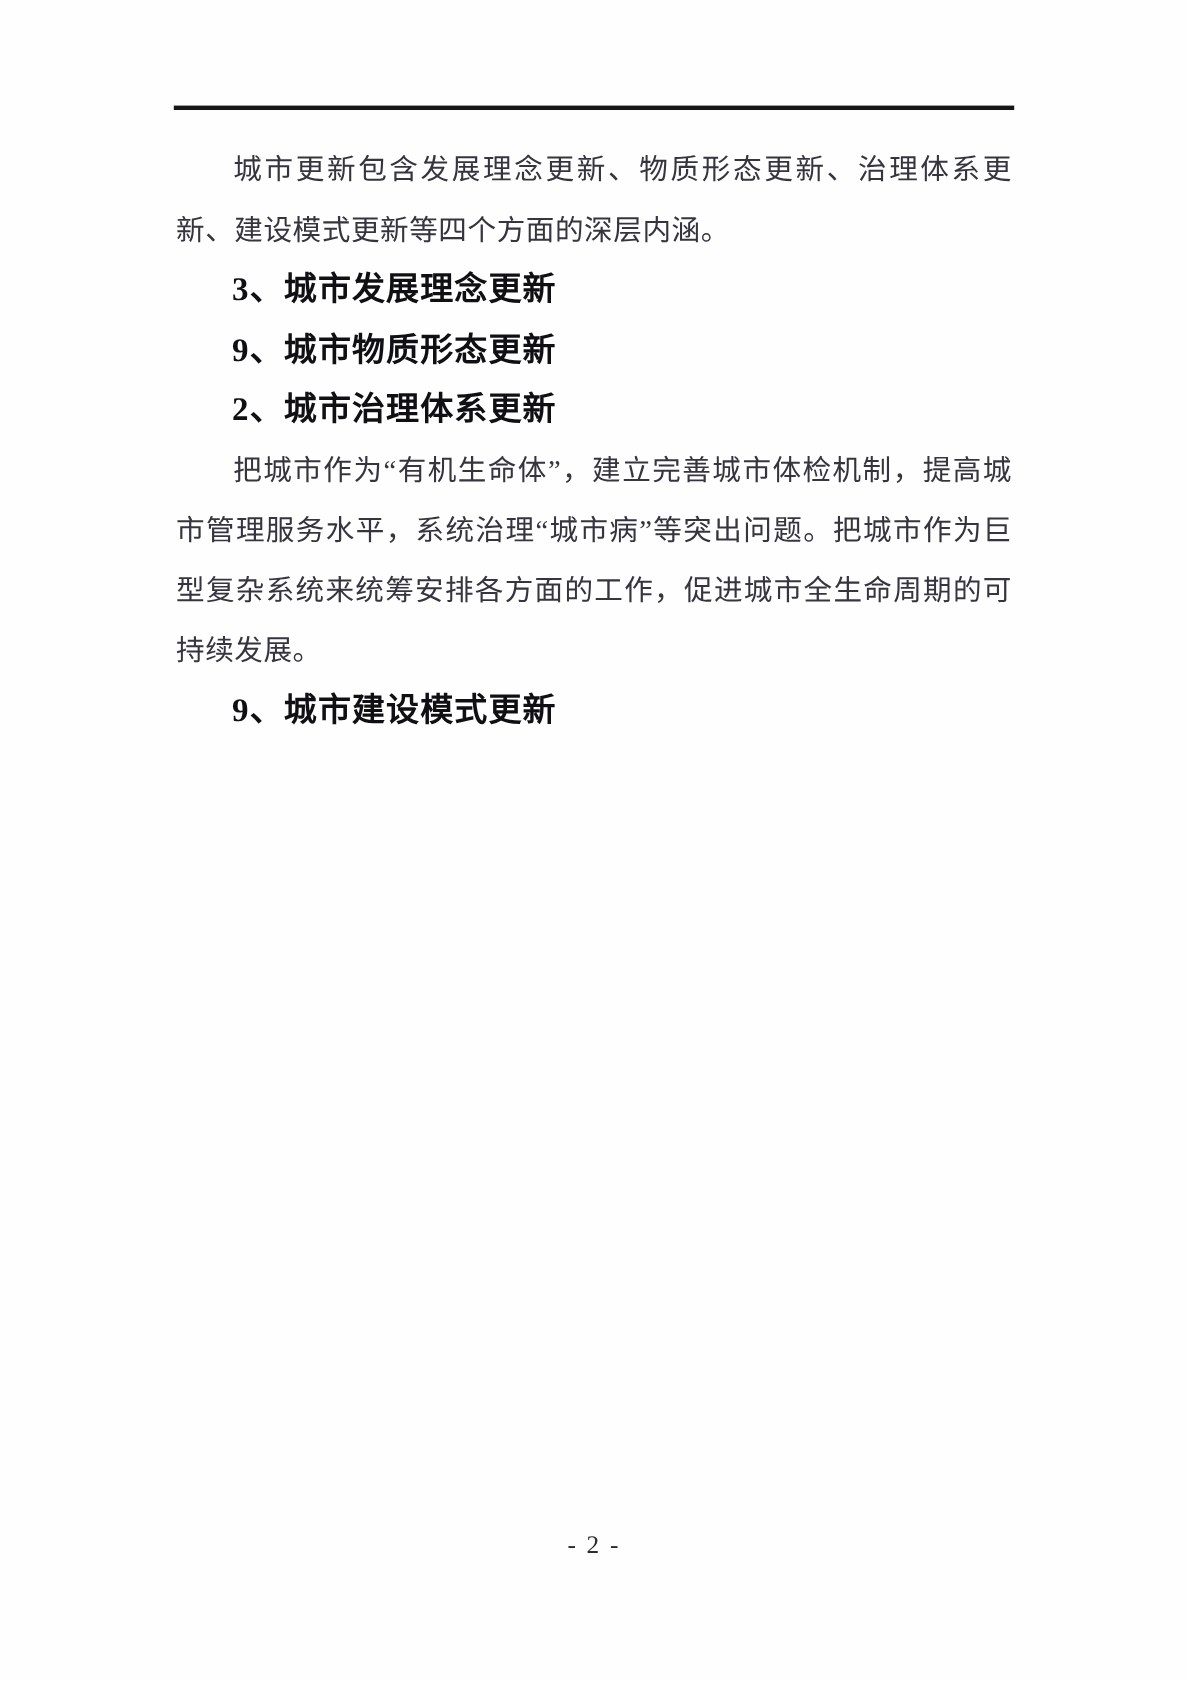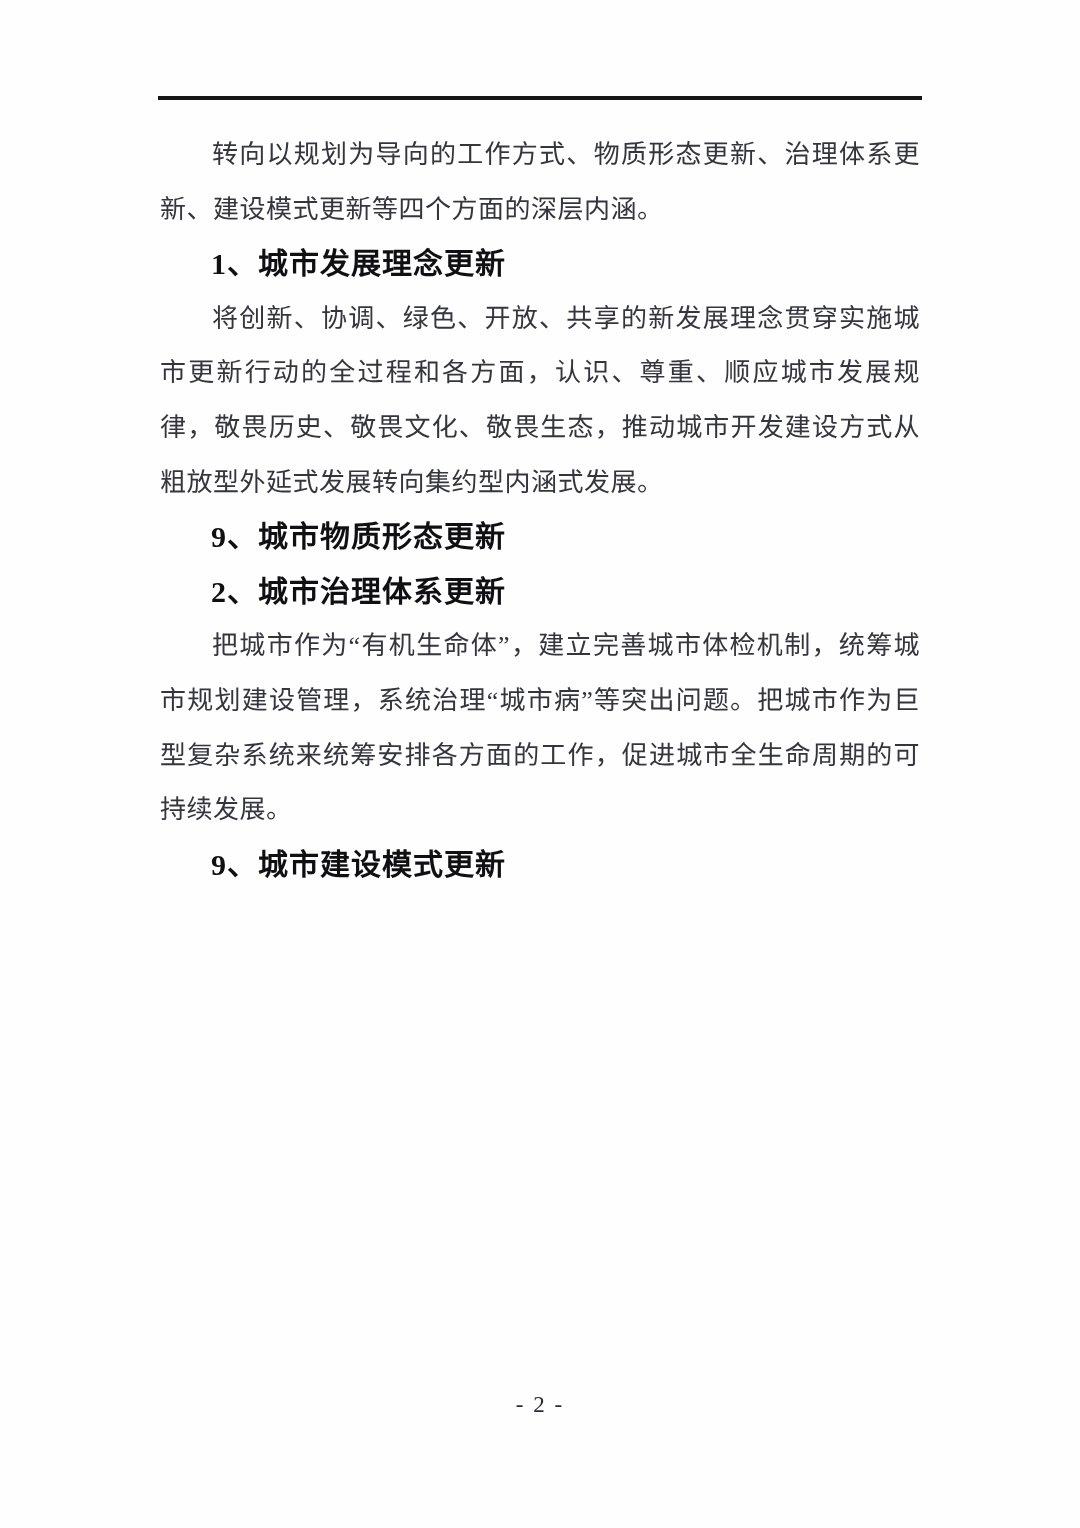--- a/index.html
+++ b/index.html
@@ -70,27 +70,26 @@
   }
 </style>
 </head>
 <body>
 
 <div class="page">
   <div class="header-rule"></div>
 
   <div class="content">
 
-    <p class="body-para">转向以规划为导向的工作方式、物质形态更新、治理体系更新、建设模式更新等四个方面的深层内涵。</p>
+    <p class="body-para">城市更新包含发展理念更新、物质形态更新、治理体系更新、建设模式更新等四个方面的深层内涵。</p>
 
-    <h3 class="sub-heading">1、城市发展理念更新</h3>
-    <p class="body-para">将创新、协调、绿色、开放、共享的新发展理念贯穿实施城市更新行动的全过程和各方面，认识、尊重、顺应城市发展规律，敬畏历史、敬畏文化、敬畏生态，推动城市开发建设方式从粗放型外延式发展转向集约型内涵式发展。</p>
+    <h3 class="sub-heading">3、城市发展理念更新</h3>
 
     <h3 class="sub-heading">9、城市物质形态更新</h3>
 
     <h3 class="sub-heading">2、城市治理体系更新</h3>
-    <p class="body-para">把城市作为“有机生命体”，建立完善城市体检机制，统筹城市规划建设管理，系统治理“城市病”等突出问题。把城市作为巨型复杂系统来统筹安排各方面的工作，促进城市全生命周期的可持续发展。</p>
+    <p class="body-para">把城市作为“有机生命体”，建立完善城市体检机制，提高城市管理服务水平，系统治理“城市病”等突出问题。把城市作为巨型复杂系统来统筹安排各方面的工作，促进城市全生命周期的可持续发展。</p>
 
     <h3 class="sub-heading">9、城市建设模式更新</h3>
   </div>
 
   <div class="page-number">- 2 -</div>
 </div>
 
 </body></html>

